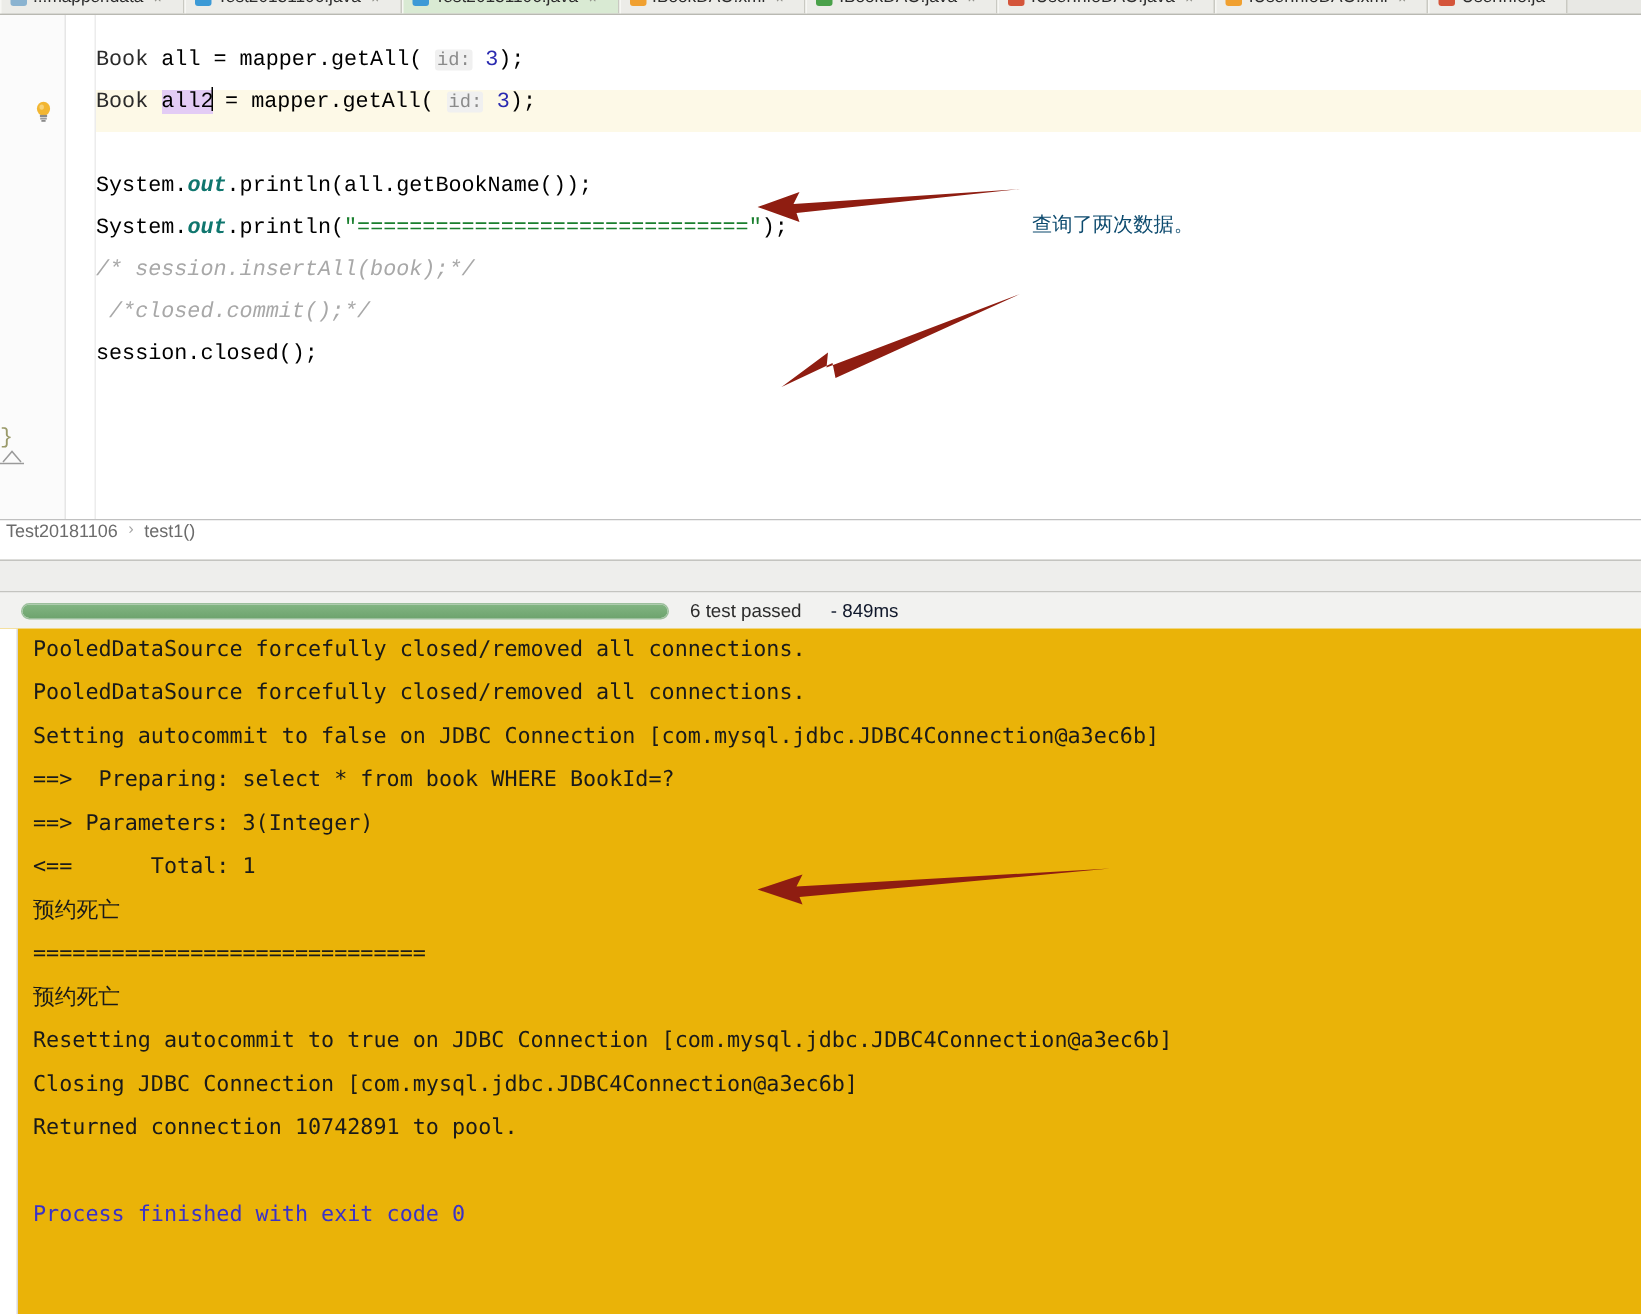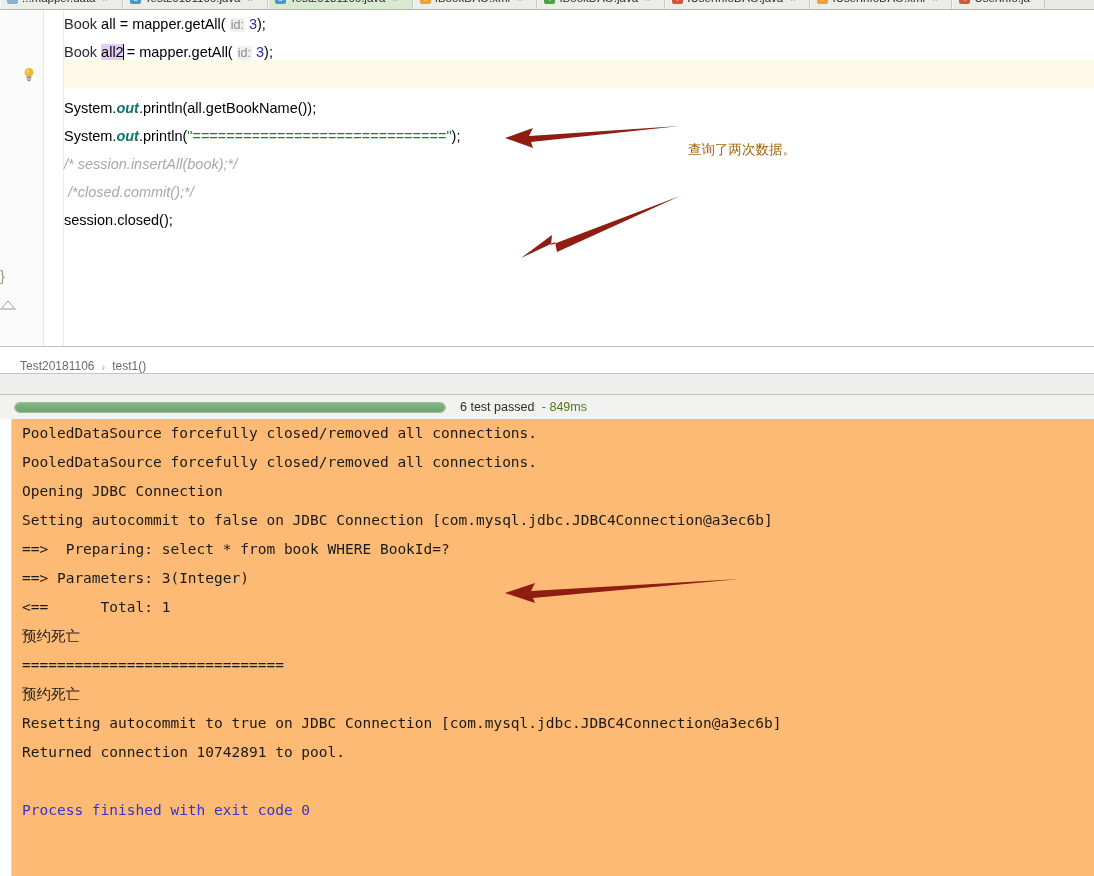--- a/index.html
+++ b/index.html
@@ -70,63 +70,63 @@
     background: #fdf9e7;
   }
   .bulb {
     position: absolute; left: 22px; top: 57px;
     width: 14px; height: 15px;
   }
   .fold-marker {
     position: absolute; left: 0px; top: 288px; width: 16px; height: 14px;
   }
   .code {
-    position: absolute; left: 64px; top: 0; width: 1000px;
-    font-family: Liberation Sans, sans-serif;
+    position: absolute; left: 64px; top: 16px; width: 1000px;
+    font-family: Liberation Mono, monospace;
     font-size: 14.5px;
   }
   .cl { height: 28px; line-height: 28px; white-space: pre; }
   .cls { color: #2b2b2b; }
   .num { color: #2a2ab0; }
   .hint { color: #8a8a8a; background: #f0f0f0; border-radius:2px; padding:0 1px; font-size:12.5px; }
   .str { color: #1a7f2e; }
   .cmt { color: #a8a8a8; font-style: italic; }
   .fld { color: #0f766e; font-style: italic; font-weight: bold; }
   .sel-all2 { background: #e3ccf5; }
   .occ { background: #d7dcf5; }
   .caret {
     display: inline-block; width: 1px; height: 16px; background: #000;
     vertical-align: -3px; margin: 0 -1px;
   }
   .brace { color: #9a9a6a; }
 
   
   .ann-red {
     position: absolute;
-    color: #a16207;
+    color: #0c4a6e;
     font-family: Liberation Serif, serif;
     font-size: 13.5px;
     line-height: 21px;
     white-space: pre-line;
   }
   .ann1 { left: 688px; top: 129px; }
 
   
   .arrow { position: absolute; pointer-events: none; }
 
   
   .run-sep {
     position: absolute; left: 0; top: 346px; width: 1094px; height: 1px;
     background: #c0c0c0;
   }
   .breadcrumb-bar {
     position: absolute; left: 0; top: 347px; width: 1094px; height: 26px;
     background: #ffffff;
-    display: flex; align-items: flex-end;
-    padding-left: 20px;
+    display: flex; align-items: flex-start;
+    padding-left: 4px;
     font-size: 12px; color: #6b6b6b;
   }
   .bc-sep { margin: 0 7px; color: #a5a5a5; font-size: 11px; }
   .panel-div {
     position: absolute; left: 0; top: 373px; width: 1094px; height: 22px;
     background: #eeeeec; border-top: 1px solid #c4c4c0; border-bottom: 1px solid #c4c4c0;
   }
   .testbar-row {
     position: absolute; left: 0; top: 395px; width: 1094px; height: 24px;
     background: #f2f2f0;
@@ -141,26 +141,26 @@
     overflow: hidden;
   }
   .progress-inner {
     height: 100%; width: 100%;
     background: linear-gradient(#82b582, #6ea46e);
     border-radius: 6px;
   }
   .test-status {
     margin-left: 14px; font-size: 12.5px; color: #2b2b2b;
   }
-  .test-time { color: #4d7c0f; margin-left: 4px; text-align: center; }
+  .test-time { color: #0f172a; margin-left: 16px; text-align: center; }
 
   
   .console {
     position: absolute; left: 0; top: 419px; width: 1094px; height: 457px;
-    background: #fdba74;
+    background: #eab308;
     overflow: hidden;
   }
   .console-gutter {
     position: absolute; left: 0; top: 0; width: 12px; height: 457px;
     background: #ffffff; border-right: 1px solid #d8d8d8;
   }
   .console-lines {
     position: absolute; left: 22px; top: 0; width: 1070px;
     font-family: "DejaVu Sans Mono", "Liberation Mono", monospace;
     font-size: 14.5px;
@@ -289,29 +289,29 @@
     <div class="test-status">
       <span>6 test passed</span><span class="test-time"><span> - </span><span>849ms</span></span>
     </div>
   </div>
 
   <div class="console">
     <div class="console-gutter"></div>
     <div class="console-lines">
       <div class="ln">PooledDataSource forcefully closed/removed all connections.</div>
       <div class="ln">PooledDataSource forcefully closed/removed all connections.</div>
-      <div class="ln">Opening JDBC Connection</div>
       <div class="ln">Setting autocommit to false on JDBC Connection [com.mysql.jdbc.JDBC4Connection@a3ec6b]</div>
       <div class="ln">==&gt;  Preparing: select * from book WHERE BookId=?</div>
       <div class="ln">==&gt; Parameters: 3(Integer)</div>
       <div class="ln">&lt;==      Total: 1</div>
       <div class="ln">预约死亡</div>
       <div class="ln">==============================</div>
       <div class="ln">预约死亡</div>
       <div class="ln">Resetting autocommit to true on JDBC Connection [com.mysql.jdbc.JDBC4Connection@a3ec6b]</div>
+      <div class="ln">Closing JDBC Connection [com.mysql.jdbc.JDBC4Connection@a3ec6b]</div>
       <div class="ln">Returned connection 10742891 to pool.</div>
       <div class="ln empty">&nbsp;</div>
       <div class="ln blue">Process finished with exit code 0</div>
     </div>
 
     <svg class="arrow" style="left:505px; top:158px;" width="235" height="30" viewBox="0 0 235 30">
       <polygon points="0,16 30,6 26,14 235,2 28,21 30,26" fill="#8f1d11"></polygon>
     </svg>
   </div>
 

